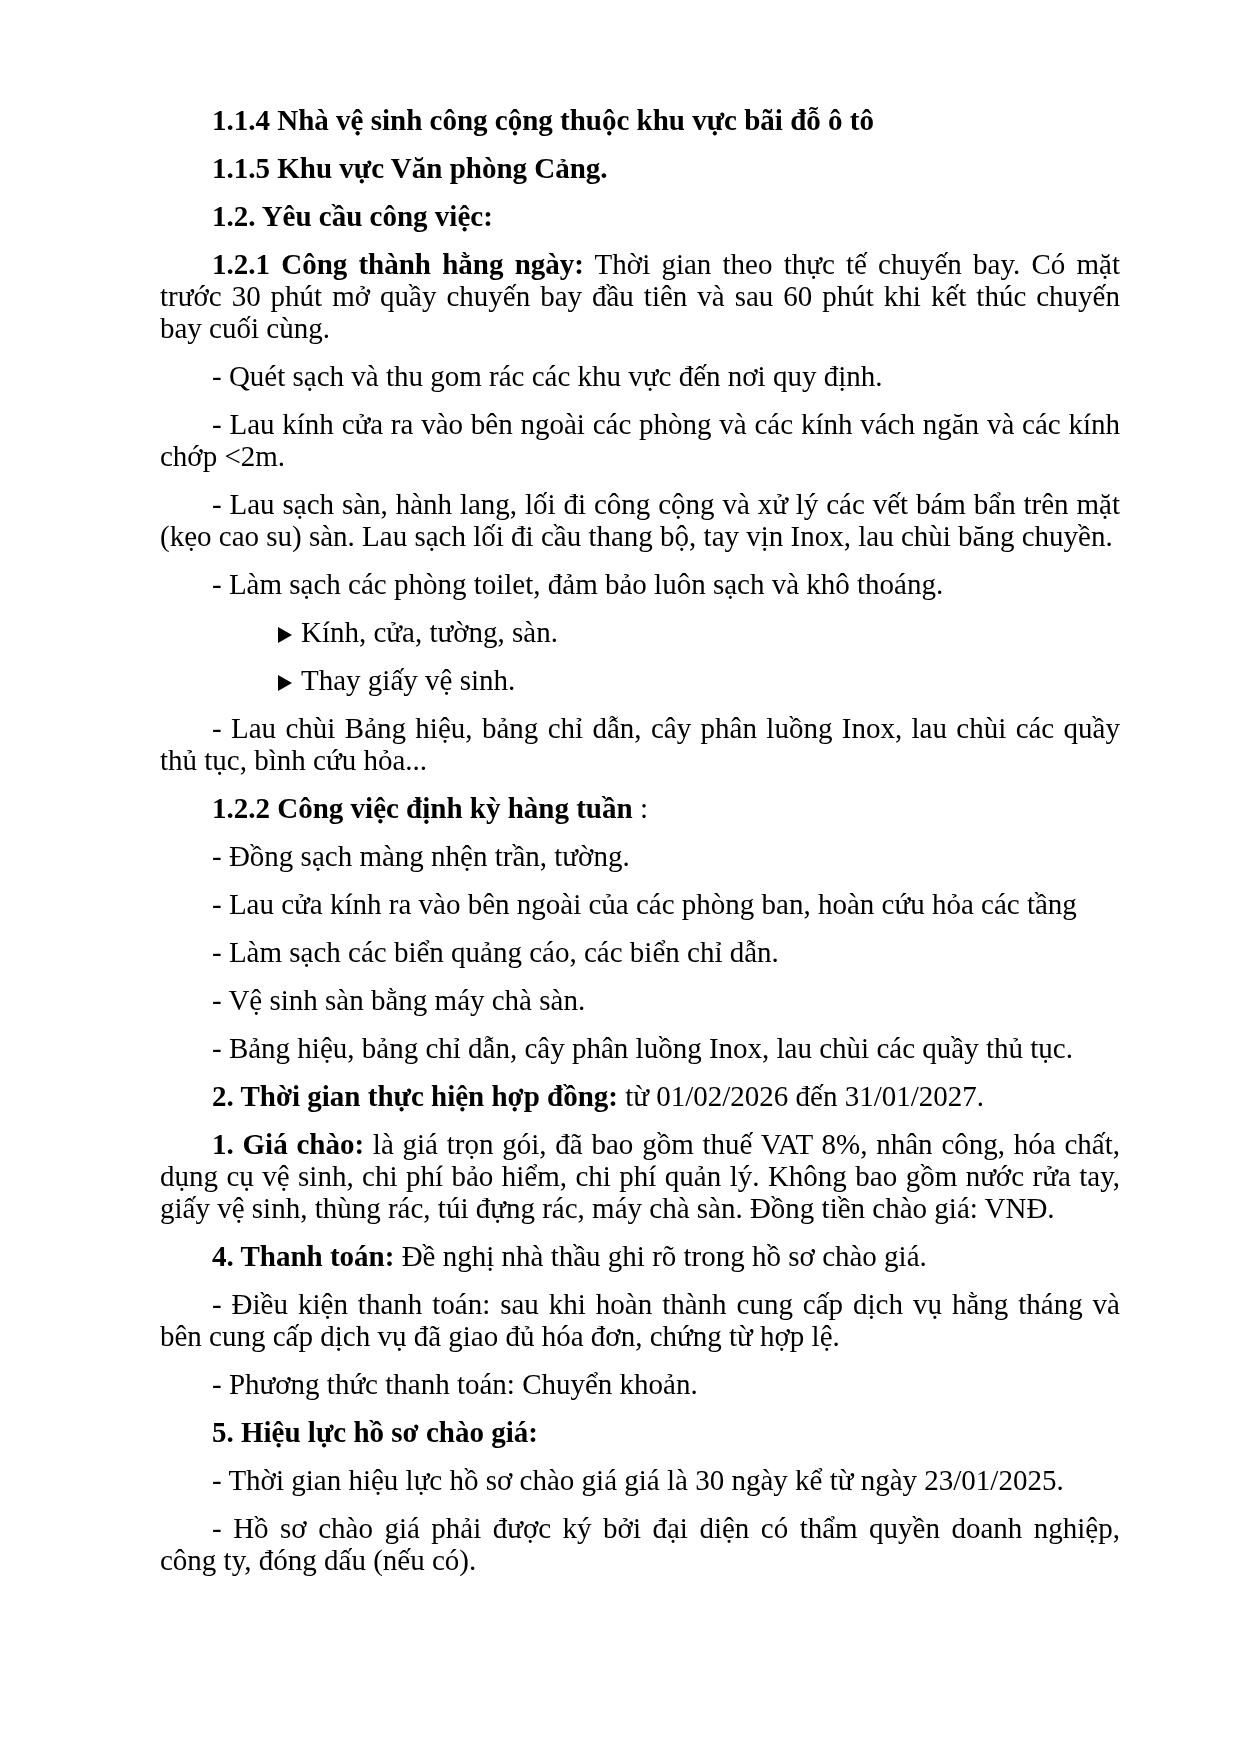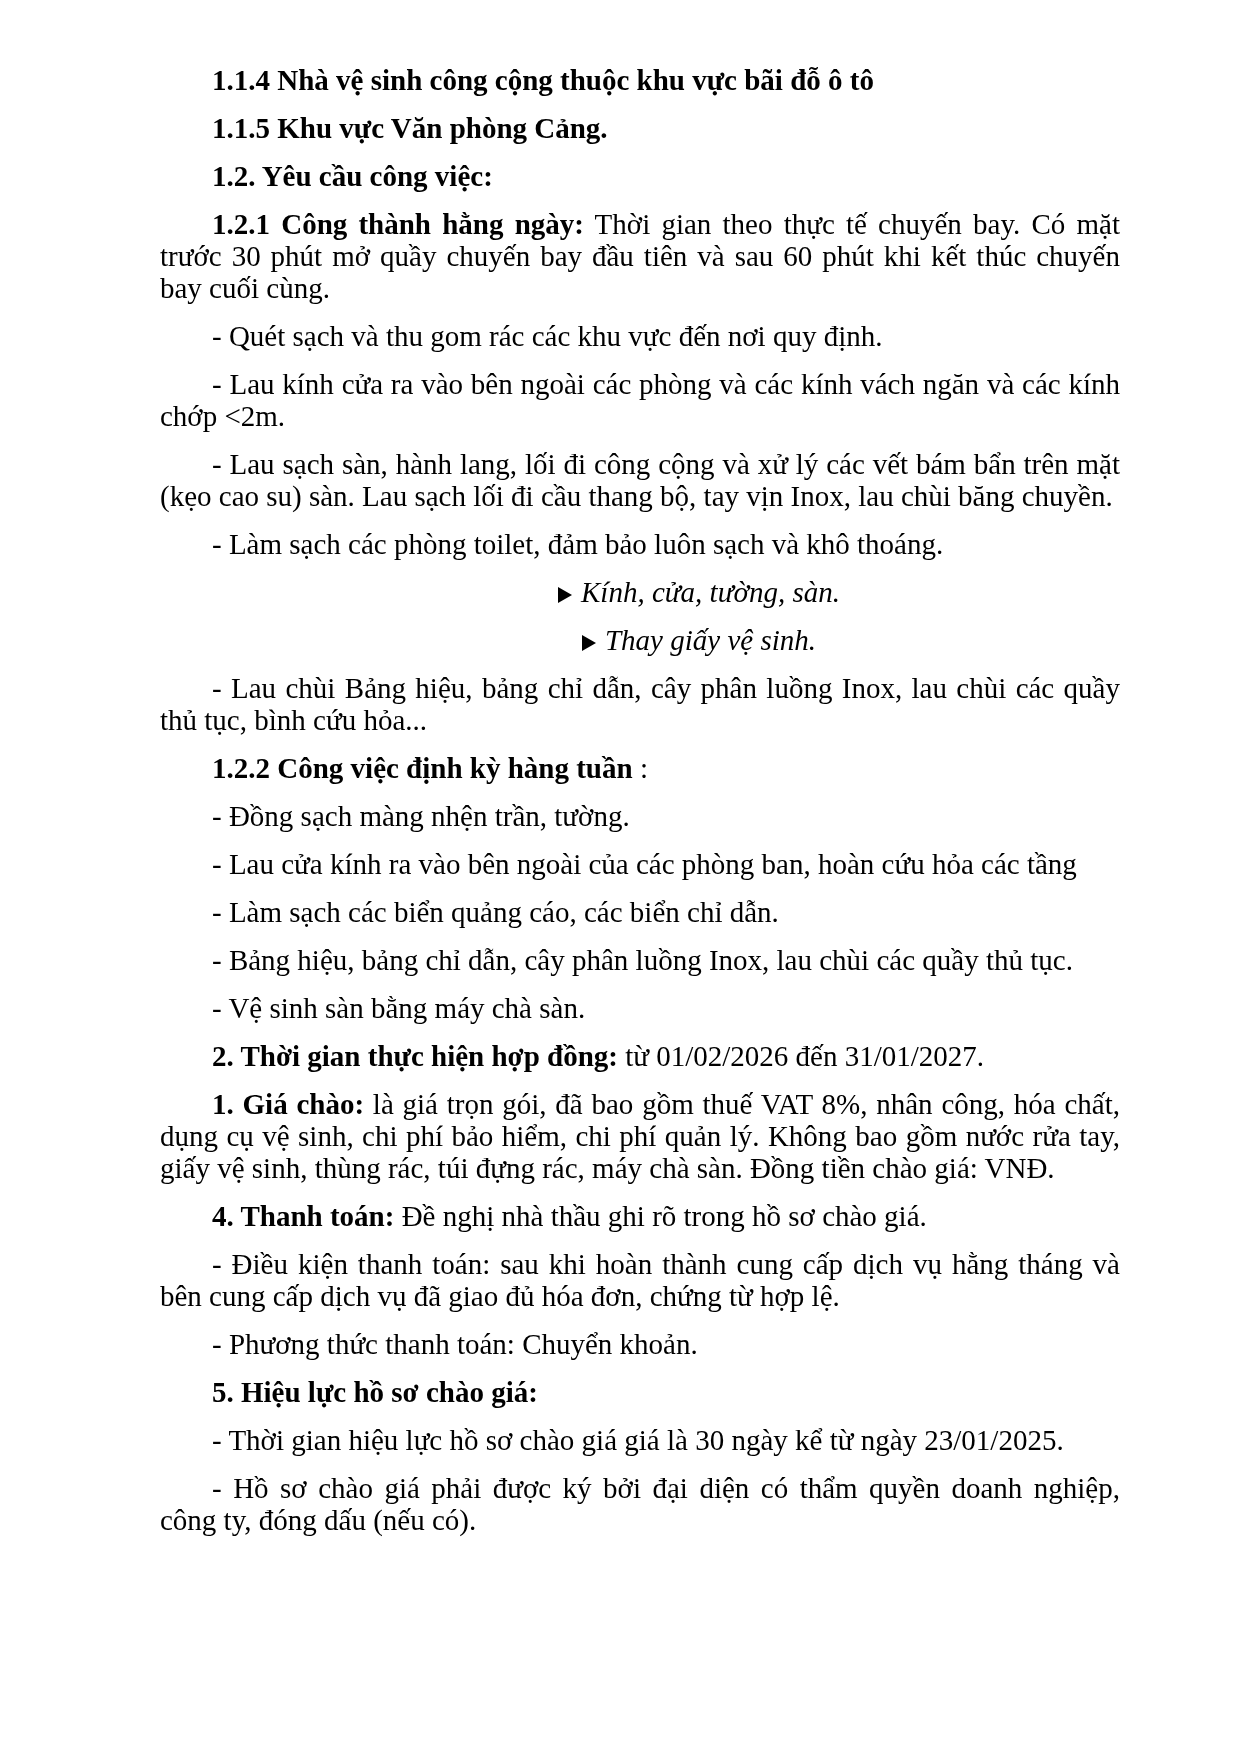--- a/index.html
+++ b/index.html
@@ -13,36 +13,35 @@
     overflow: hidden;
     color: #000000;
     font-family: "Liberation Serif", "DejaVu Serif", serif;
     font-size: 29px;
     line-height: 32px;
   }
   .page {
     box-sizing: border-box;
     width: 1241px;
     height: 1337px;
-    padding: 64px 121px 40px 160px;
+    padding: 104px 121px 40px 160px;
     background: #ffffff;
   }
   p.para {
     margin: 0 0 16px 0;
     text-align: justify;
     text-indent: 52px;
   }
   p.para.heading b,
   p.para b {
     font-weight: bold;
   }
   p.para.arrow-item {
     text-indent: 118px;
-    text-align: center;
-    font-style: italic;
+    text-align: left;
   }
   .arrow-icon {
     display: inline-block;
     width: 0;
     height: 0;
     border-left: 14px solid #000000;
     border-top: 8px solid transparent;
     border-bottom: 8px solid transparent;
     margin-right: 9px;
     position: relative;
@@ -78,23 +77,23 @@
   <p class="para"><b></b><span>- Lau chùi Bảng hiệu, bảng chỉ dẫn, cây phân luồng Inox, lau chùi các quầy thủ tục, bình cứu hỏa...</span></p>
 
   <p class="para heading"><b>1.2.2 Công việc định kỳ hàng tuần</b><span> :</span></p>
 
   <p class="para"><b></b><span>- Đồng sạch màng nhện trần, tường.</span></p>
 
   <p class="para"><b></b><span>- Lau cửa kính ra vào bên ngoài của các phòng ban, hoàn cứu hỏa các tầng</span></p>
 
   <p class="para"><b></b><span>- Làm sạch các biển quảng cáo, các biển chỉ dẫn.</span></p>
 
+  <p class="para"><b></b><span>- Vệ sinh sàn bằng máy chà sàn.</span></p>
+
   <p class="para"><b></b><span>- Bảng hiệu, bảng chỉ dẫn, cây phân luồng Inox, lau chùi các quầy thủ tục.</span></p>
-
-  <p class="para"><b></b><span>- Vệ sinh sàn bằng máy chà sàn.</span></p>
 
   <p class="para"><b>2. Thời gian thực hiện hợp đồng:</b><span> từ 01/02/2026 đến 31/01/2027.</span></p>
 
   <p class="para"><b>1. Giá chào:</b><span> là giá trọn gói, đã bao gồm thuế VAT 8%, nhân công, hóa chất, dụng cụ vệ sinh, chi phí bảo hiểm, chi phí quản lý. Không bao gồm nước rửa tay, giấy vệ sinh, thùng rác, túi đựng rác, máy chà sàn. Đồng tiền chào giá: VNĐ.</span></p>
 
   <p class="para"><b>4. Thanh toán:</b><span> Đề nghị nhà thầu ghi rõ trong hồ sơ chào giá.</span></p>
 
   <p class="para"><b></b><span>- Điều kiện thanh toán: sau khi hoàn thành cung cấp dịch vụ hằng tháng và bên cung cấp dịch vụ đã giao đủ hóa đơn, chứng từ hợp lệ.</span></p>
 
   <p class="para"><b></b><span>- Phương thức thanh toán: Chuyển khoản.</span></p>

